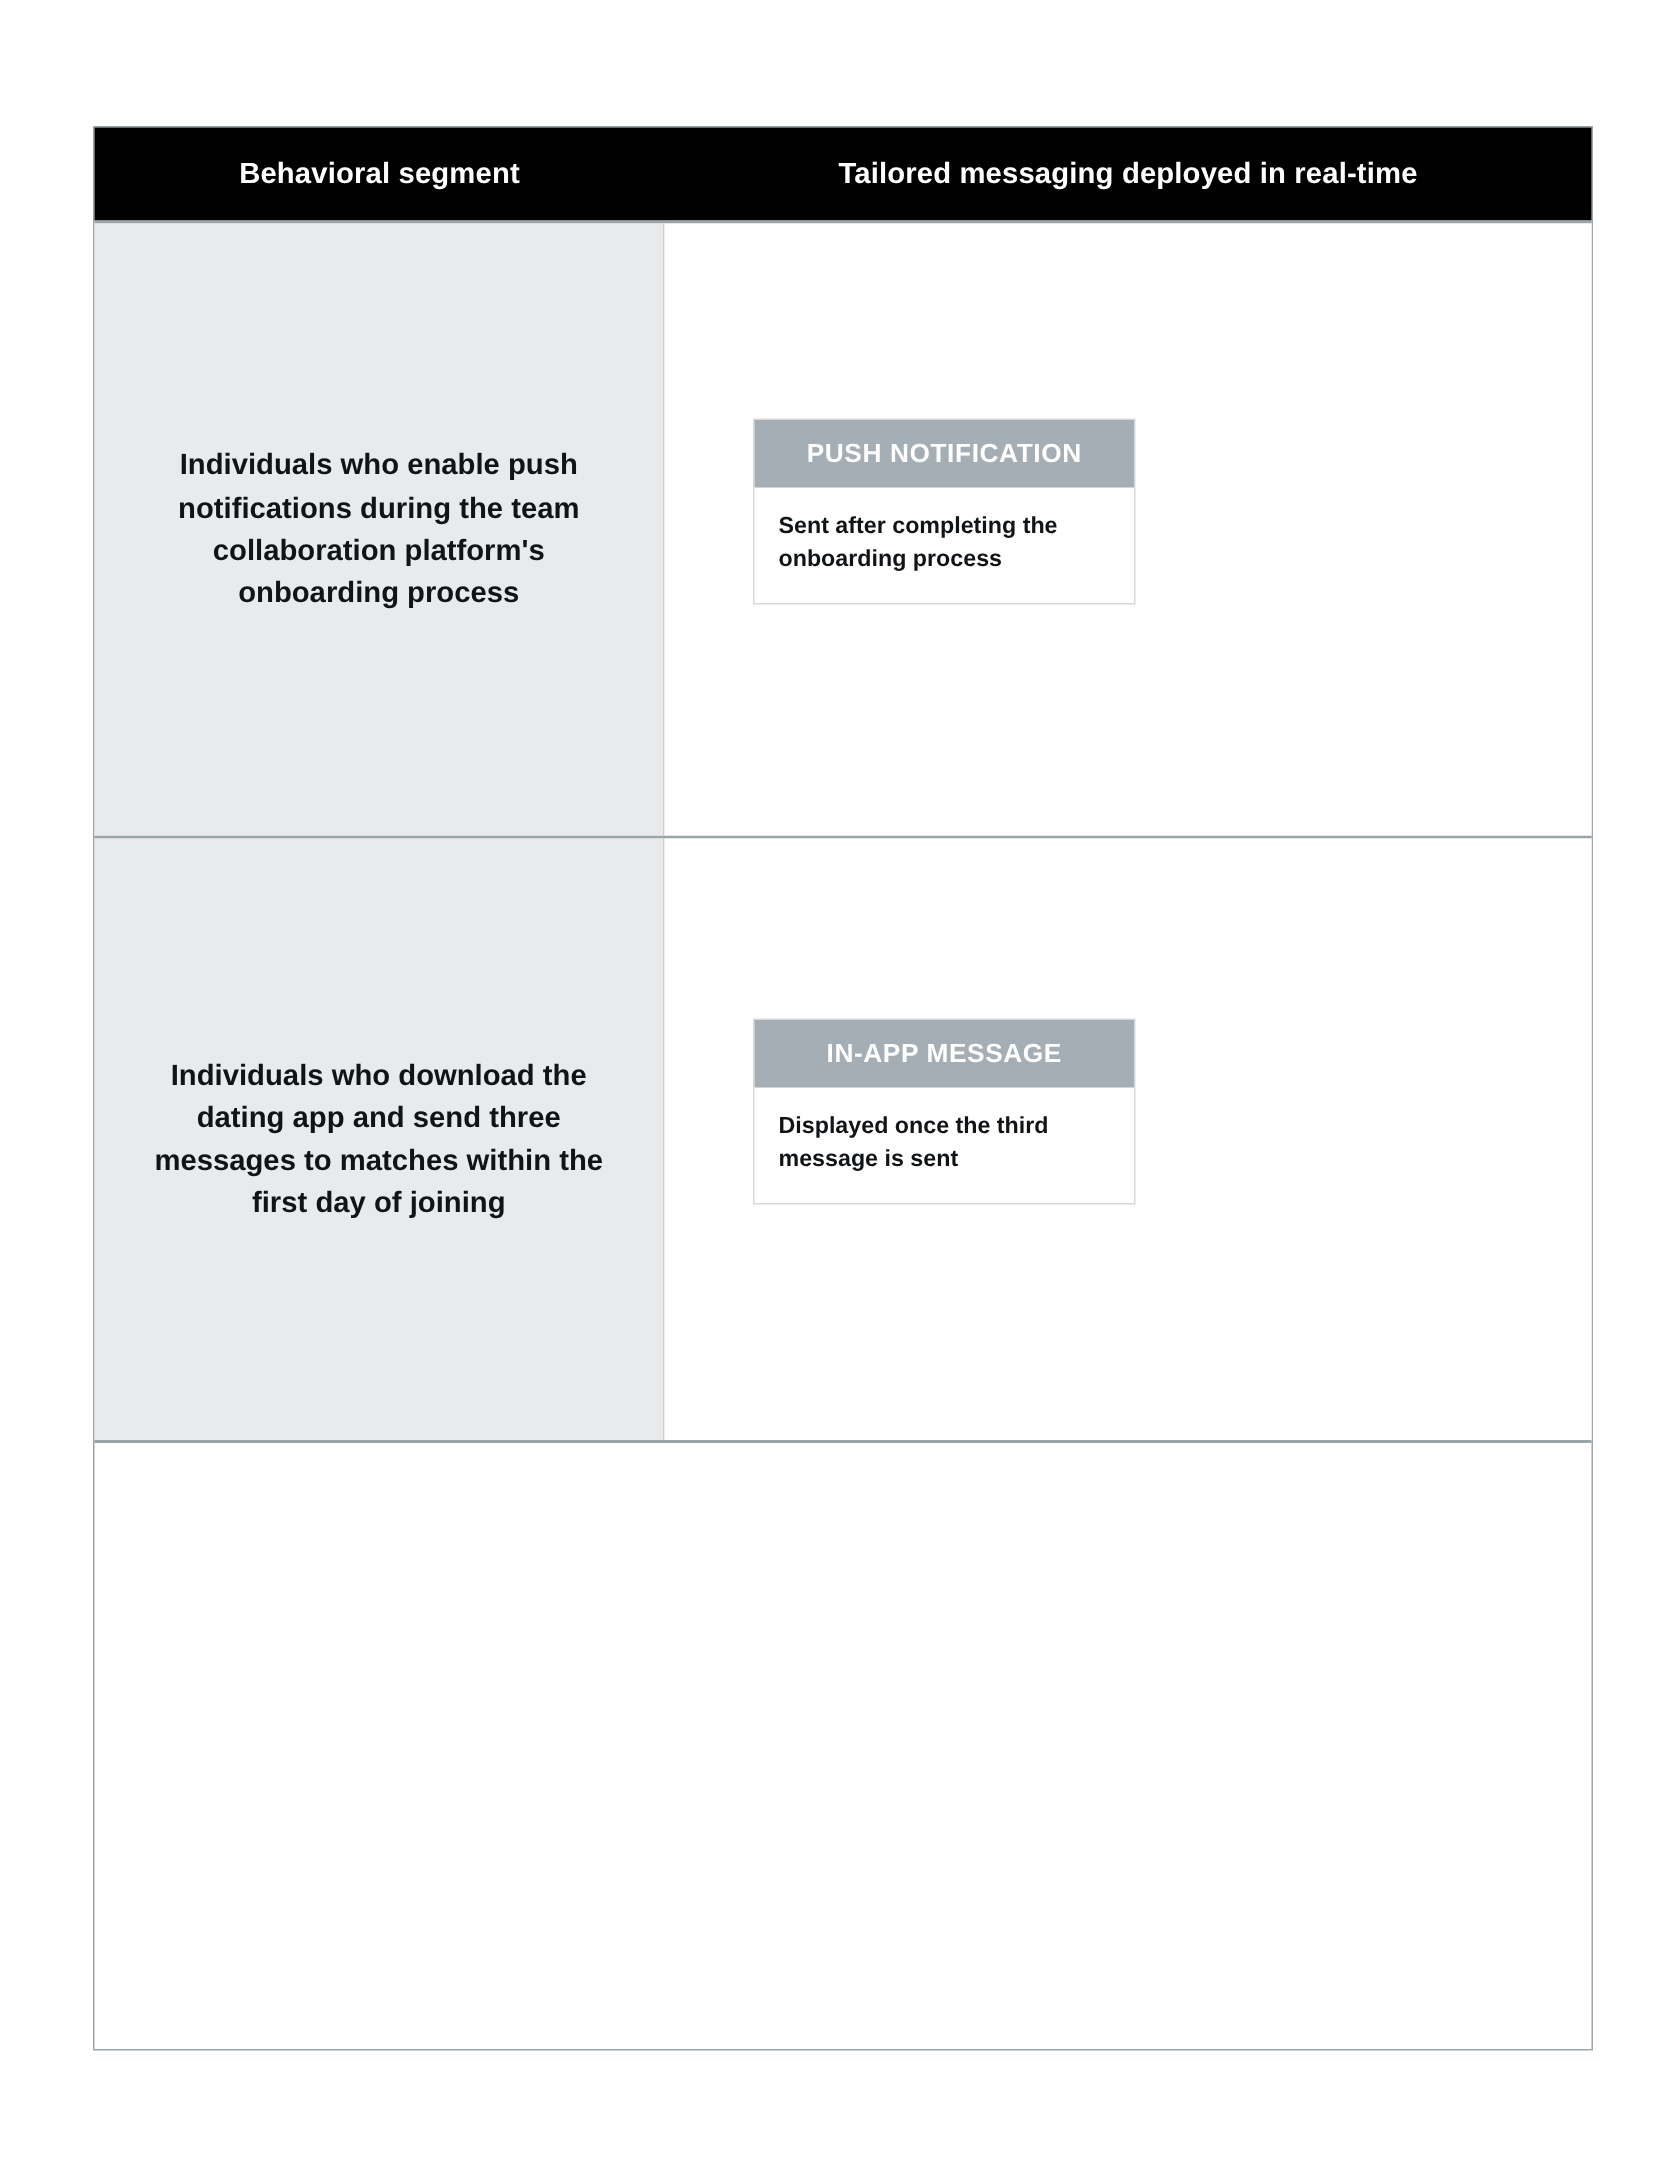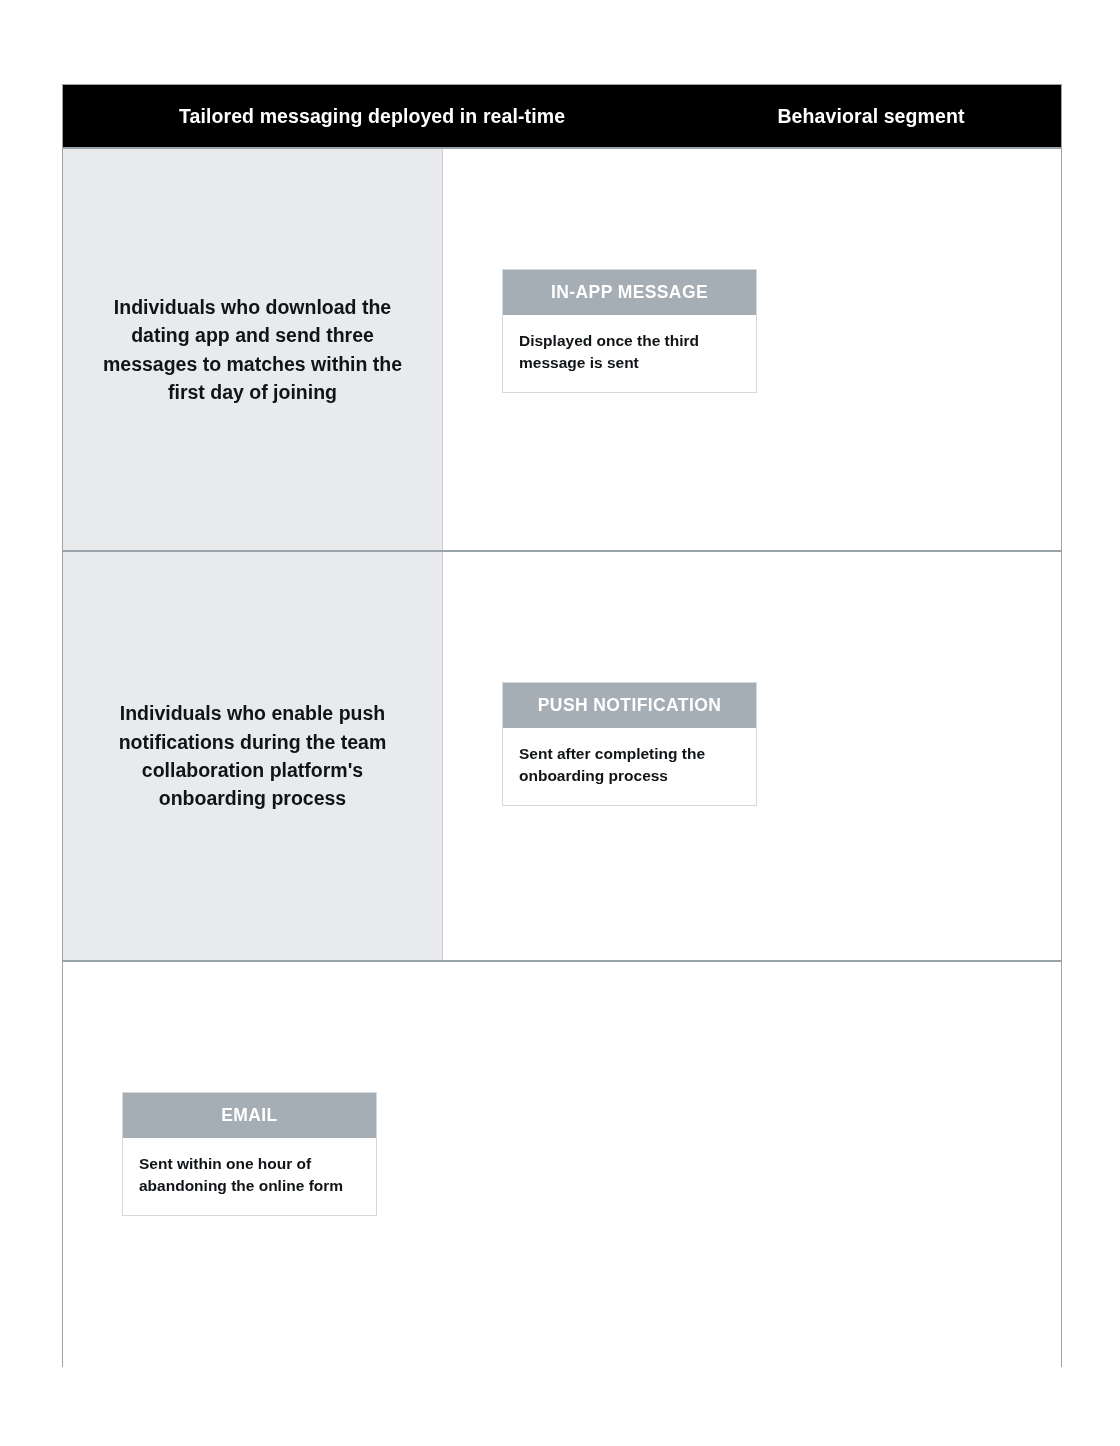--- a/index.html
+++ b/index.html
@@ -92,56 +92,48 @@
     color: #111417;
     min-height: 68px;
   }
 </style>
 </head>
 <body>
 
 <div class="table-wrap">
 
   <div class="thead">
+    <div class="th th-left">Behavioral segment</div>
     <div class="th th-right">Tailored messaging deployed in real-time</div>
-    <div class="th th-left">Behavioral segment</div>
+  </div>
+
+  <div class="trow row2">
+    <div class="cell-left">
+      <div class="seg-text">Individuals who enable push notifications during the team collaboration platform's onboarding process</div>
+    </div>
+    <div class="cell-right">
+
+      <div class="card" style="top:130px">
+        <div class="card-hd">PUSH NOTIFICATION</div>
+        <div class="card-bd">Sent after completing the onboarding process</div>
+      </div>
+
+    </div>
   </div>
 
   <div class="trow row1">
     <div class="cell-left">
       <div class="seg-text">Individuals who download the dating app and send three messages to matches within the first day of joining</div>
     </div>
     <div class="cell-right">
 
       <div class="card" style="top:120px">
         <div class="card-hd">IN-APP MESSAGE</div>
         <div class="card-bd">Displayed once the third message is sent</div>
       </div>
 
     </div>
   </div>
 
-  <div class="trow row2">
-    <div class="cell-left">
-      <div class="seg-text">Individuals who enable push notifications during the team collaboration platform's onboarding process</div>
-    </div>
-    <div class="cell-right">
-
-      <div class="card" style="top:130px">
-        <div class="card-hd">PUSH NOTIFICATION</div>
-        <div class="card-bd">Sent after completing the onboarding process</div>
-      </div>
-
-    </div>
-  </div>
-
   <div class="trow row3">
-    <div class="cell-right">
-
-      <div class="card" style="top:130px">
-        <div class="card-hd">EMAIL</div>
-        <div class="card-bd">Sent within one hour of abandoning the online form</div>
-      </div>
-
-    </div>
   </div>
 
 </div>
 
 </body></html>

